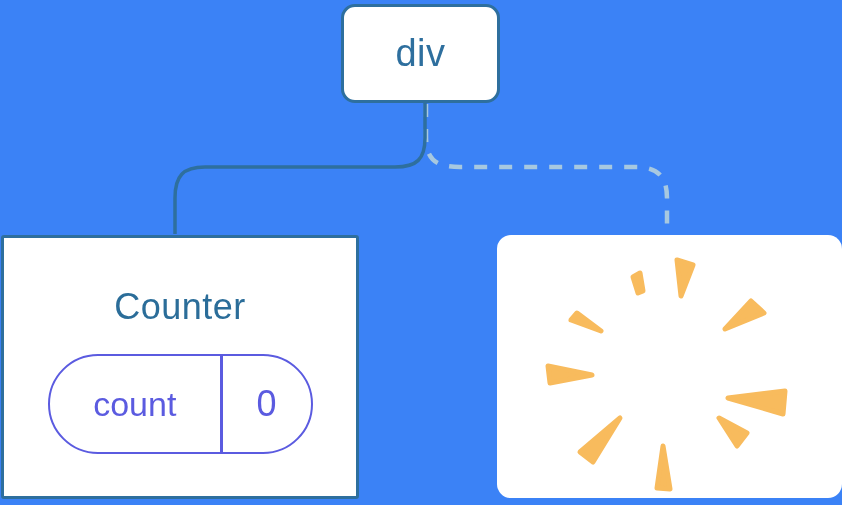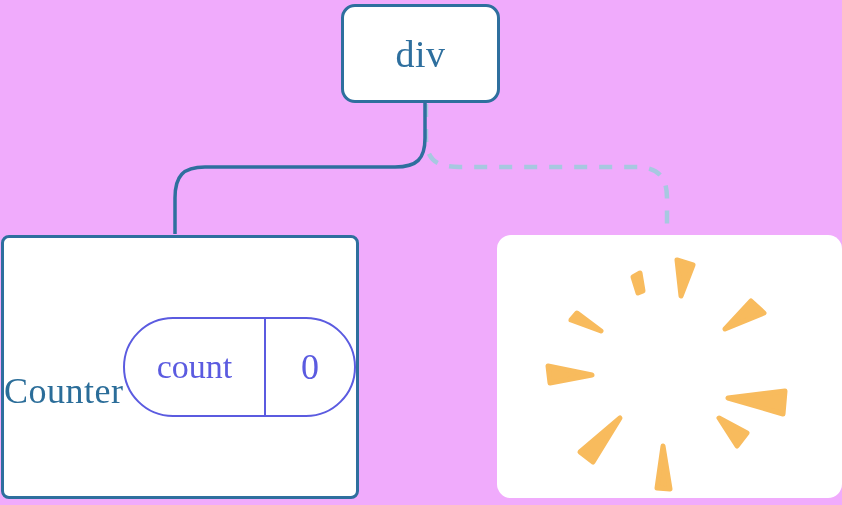--- a/index.html
+++ b/index.html
@@ -4,23 +4,22 @@
 <style>
   html, body {
     margin: 0;
     padding: 0;
     font-family: "Liberation Sans", sans-serif;
   }
   .canvas {
     position: relative;
     width: 842px;
     height: 505px;
-    background: #f0abfc;
+    background: #3b82f6;
     overflow: hidden;
-    font-family: Liberation Serif, serif;
   }
   .connectors {
     position: absolute;
     top: 0; left: 0;
     width: 842px; height: 505px;
     pointer-events: none;
   }
   .node-root {
     position: absolute;
     left: 341px; top: 4px;
@@ -37,24 +36,25 @@
     font-size: 38px;
     font-weight: 500;
     letter-spacing: 0.5px;
   }
   .node-counter {
     position: absolute;
     left: 1px; top: 235px;
     width: 352px; height: 258px;
     background: #FFFFFF;
     border: 3px solid #2E6F9E;
-    border-radius: 8px;
+    border-radius: 3px;
     display: flex;
-    flex-direction: row;
+    flex-direction: column;
     align-items: center;
+    gap: 26px;
   }
   .counter-title {
     margin-top: 48px;
     color: #2B6D99;
     font-size: 36px;
     font-weight: 500;
     letter-spacing: 0.5px;
   }
   .state-pill {
     width: 261px;

